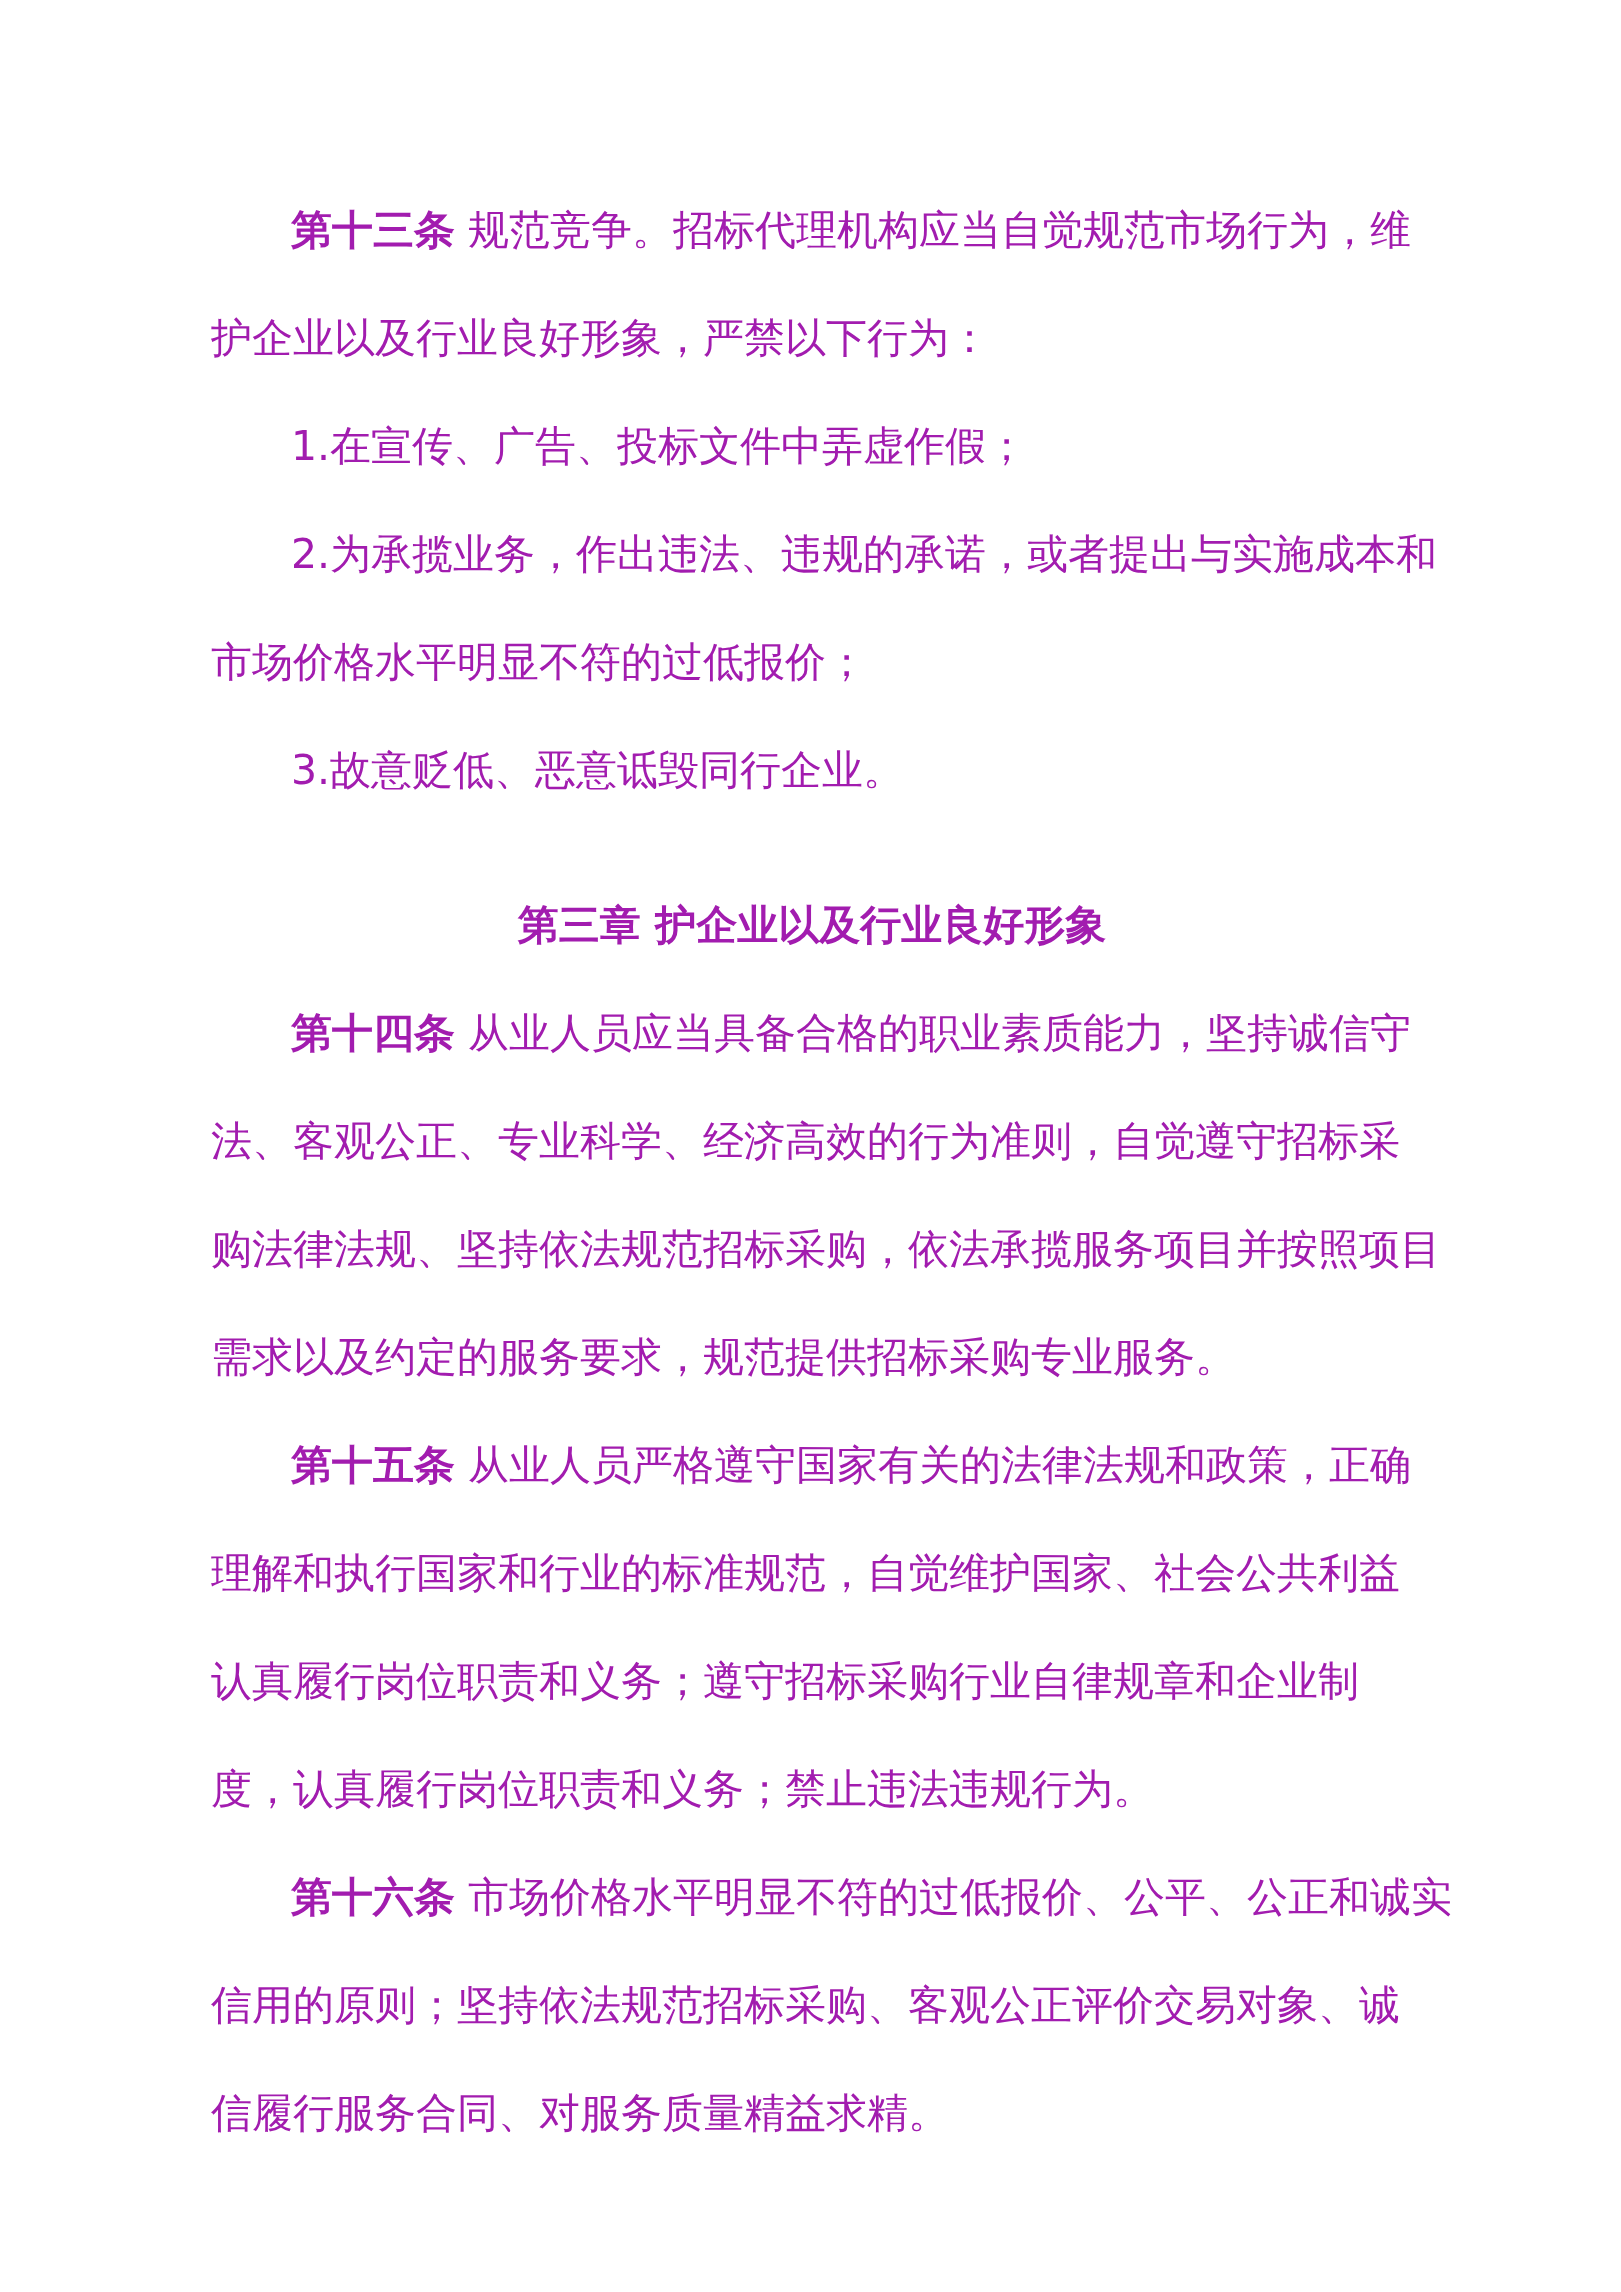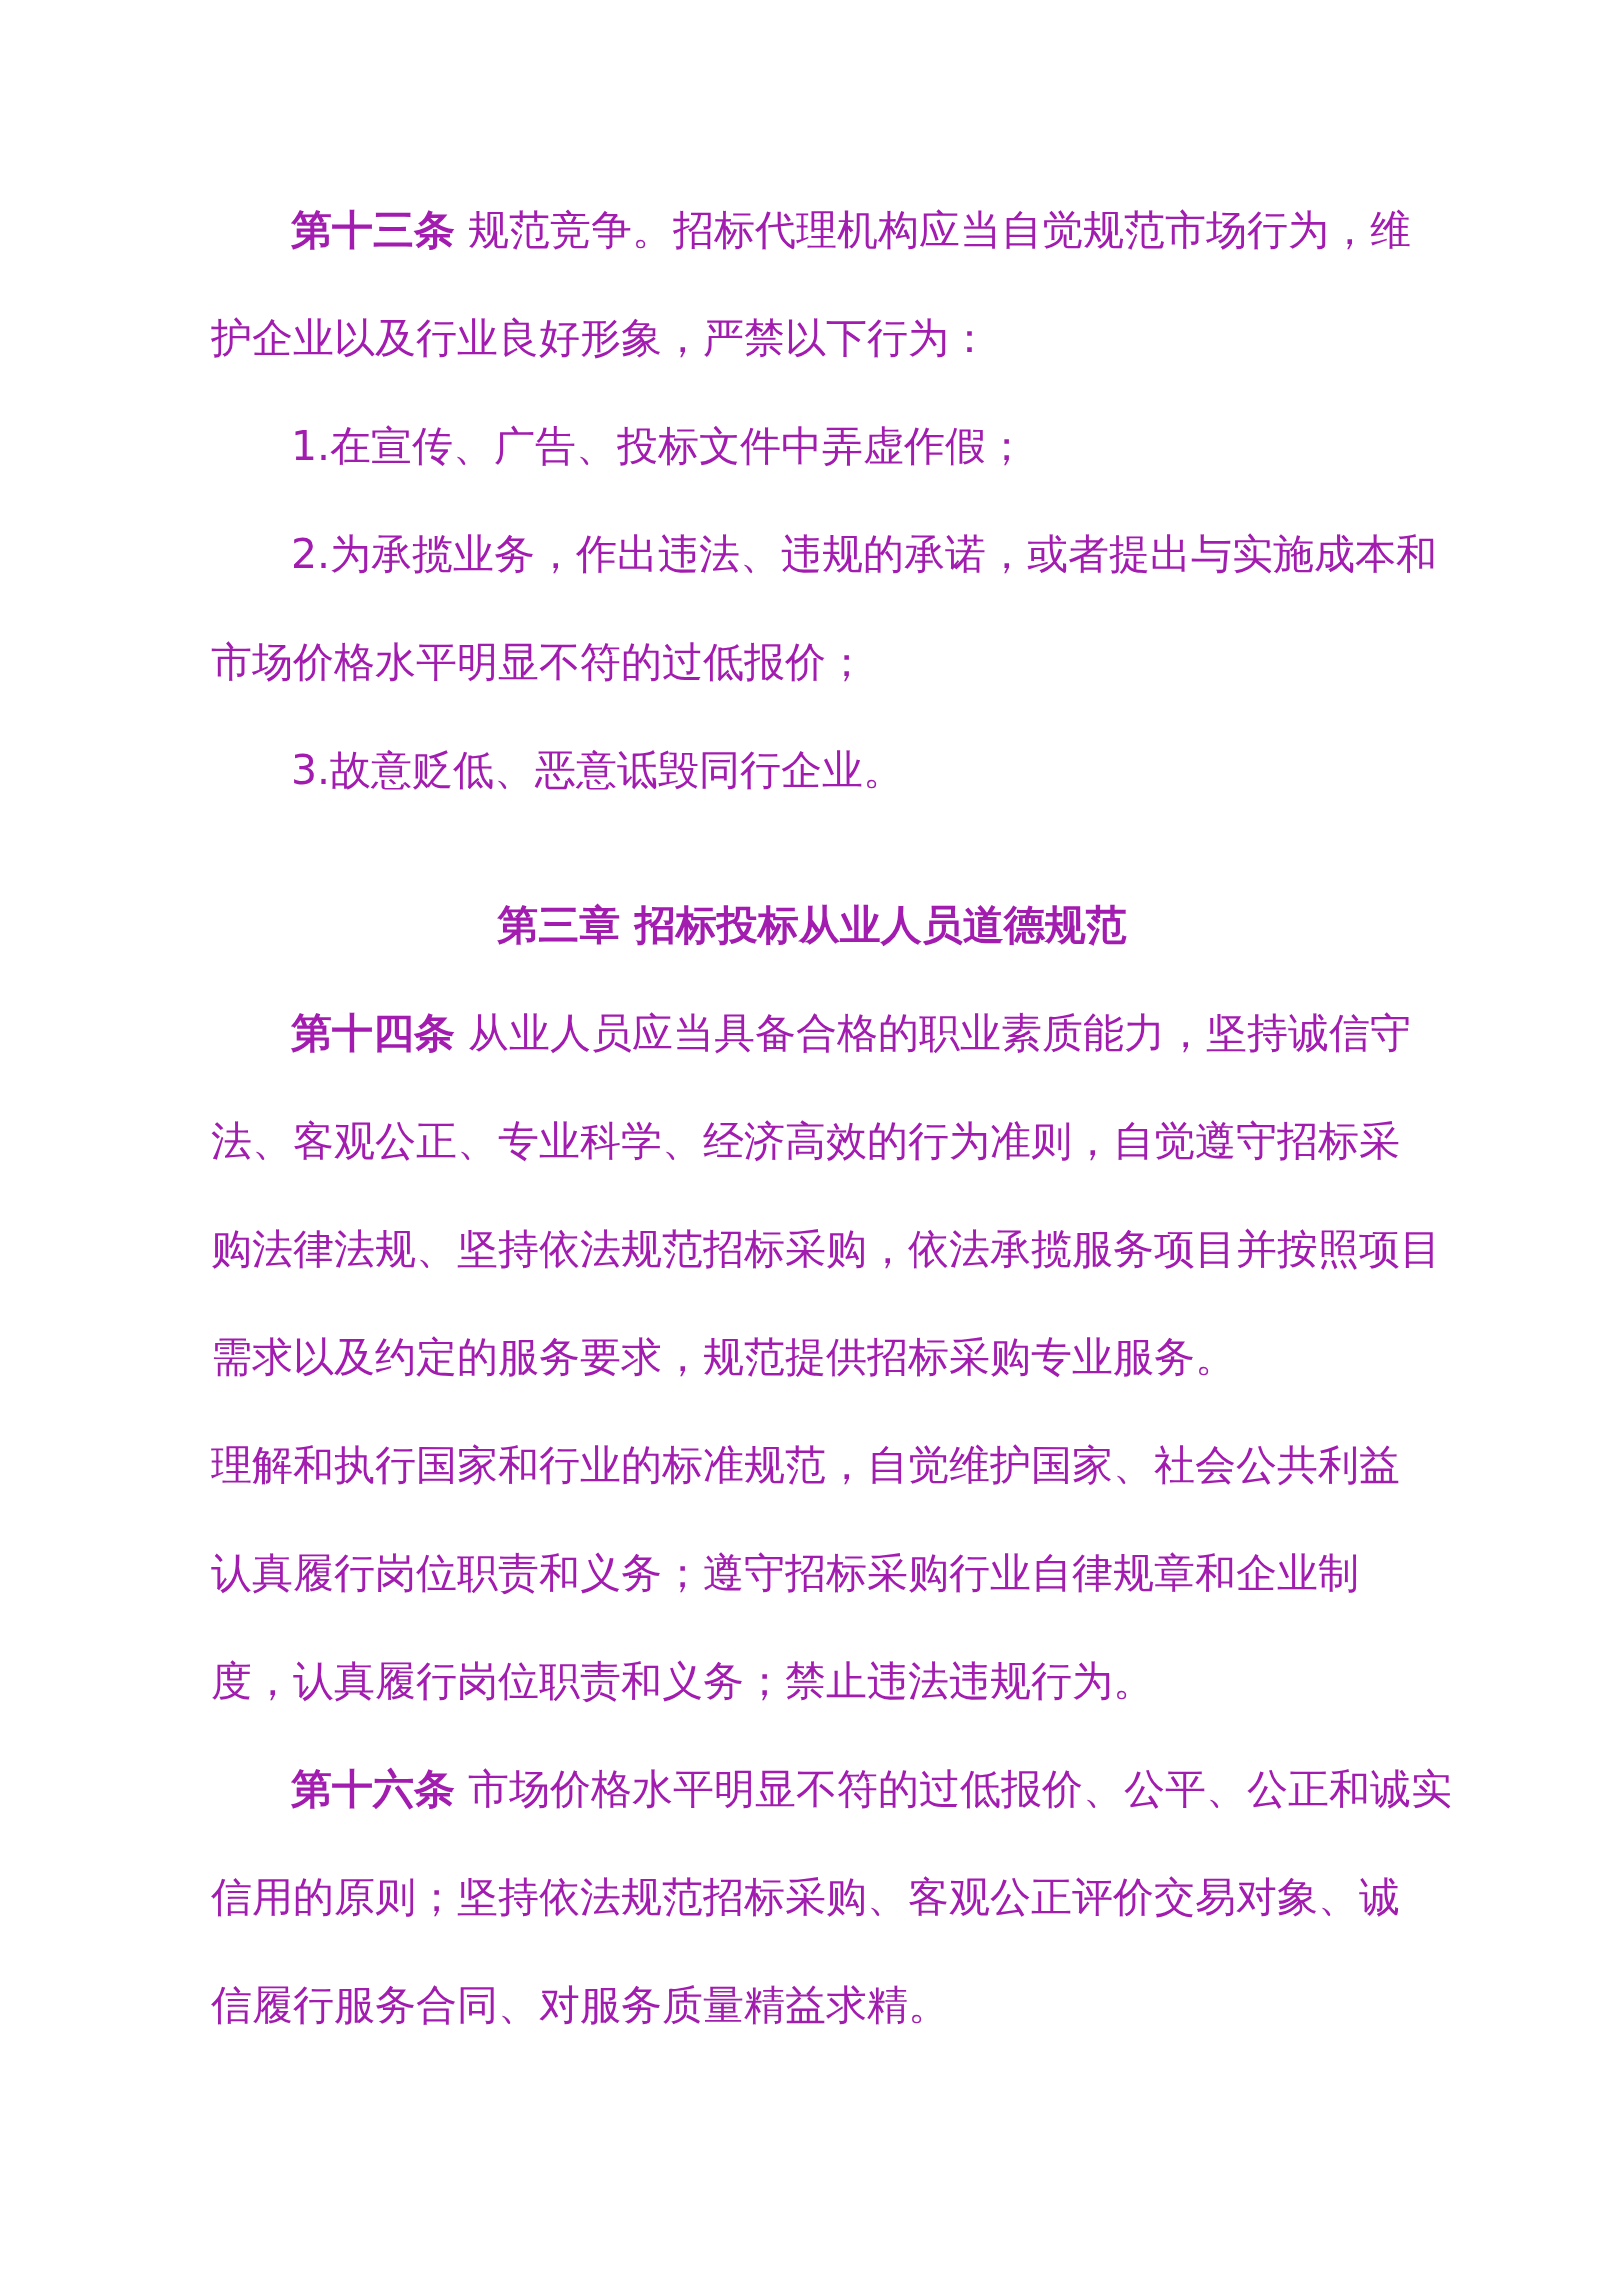--- a/index.html
+++ b/index.html
@@ -52,27 +52,28 @@
     <div class="line indent"><span class="article-no">第十三条</span><span> 规范竞争。招标代理机构应当自觉规范市场行为，维</span></div>
     <div class="line"><span>护企业以及行业良好形象，严禁以下行为：</span></div>
 
     <div class="line indent"><span>1.在宣传、广告、投标文件中弄虚作假；</span></div>
 
     <div class="line indent"><span>2.为承揽业务，作出违法、违规的承诺，或者提出与实施成本和</span></div>
     <div class="line"><span>市场价格水平明显不符的过低报价；</span></div>
 
     <div class="line indent"><span>3.故意贬低、恶意诋毁同行企业。</span></div>
 
-    <div class="line heading"><span>第三章 招标投标从业人员道德规范</span></div>
+    <div class="line heading"><span>第三章 护企业以及行业良好形象</span></div>
 
     <div class="line indent"><span class="article-no">第十四条</span><span> 从业人员应当具备合格的职业素质能力，坚持诚信守</span></div>
     <div class="line"><span>法、客观公正、专业科学、经济高效的行为准则，自觉遵守招标采</span></div>
     <div class="line"><span>购法律法规、坚持依法规范招标采购，依法承揽服务项目并按照项目</span></div>
     <div class="line"><span>需求以及约定的服务要求，规范提供招标采购专业服务。</span></div>
 
+    <div class="line indent"><span class="article-no">第十五条</span><span> 从业人员严格遵守国家有关的法律法规和政策，正确</span></div>
     <div class="line"><span>理解和执行国家和行业的标准规范，自觉维护国家、社会公共利益</span></div>
     <div class="line"><span>认真履行岗位职责和义务；遵守招标采购行业自律规章和企业制</span></div>
     <div class="line"><span>度，认真履行岗位职责和义务；禁止违法违规行为。</span></div>
 
     <div class="line indent"><span class="article-no">第十六条</span><span> 市场价格水平明显不符的过低报价、公平、公正和诚实</span></div>
     <div class="line"><span>信用的原则；坚持依法规范招标采购、客观公正评价交易对象、诚</span></div>
     <div class="line"><span>信履行服务合同、对服务质量精益求精。</span></div>
 
   </div>
 </div>

